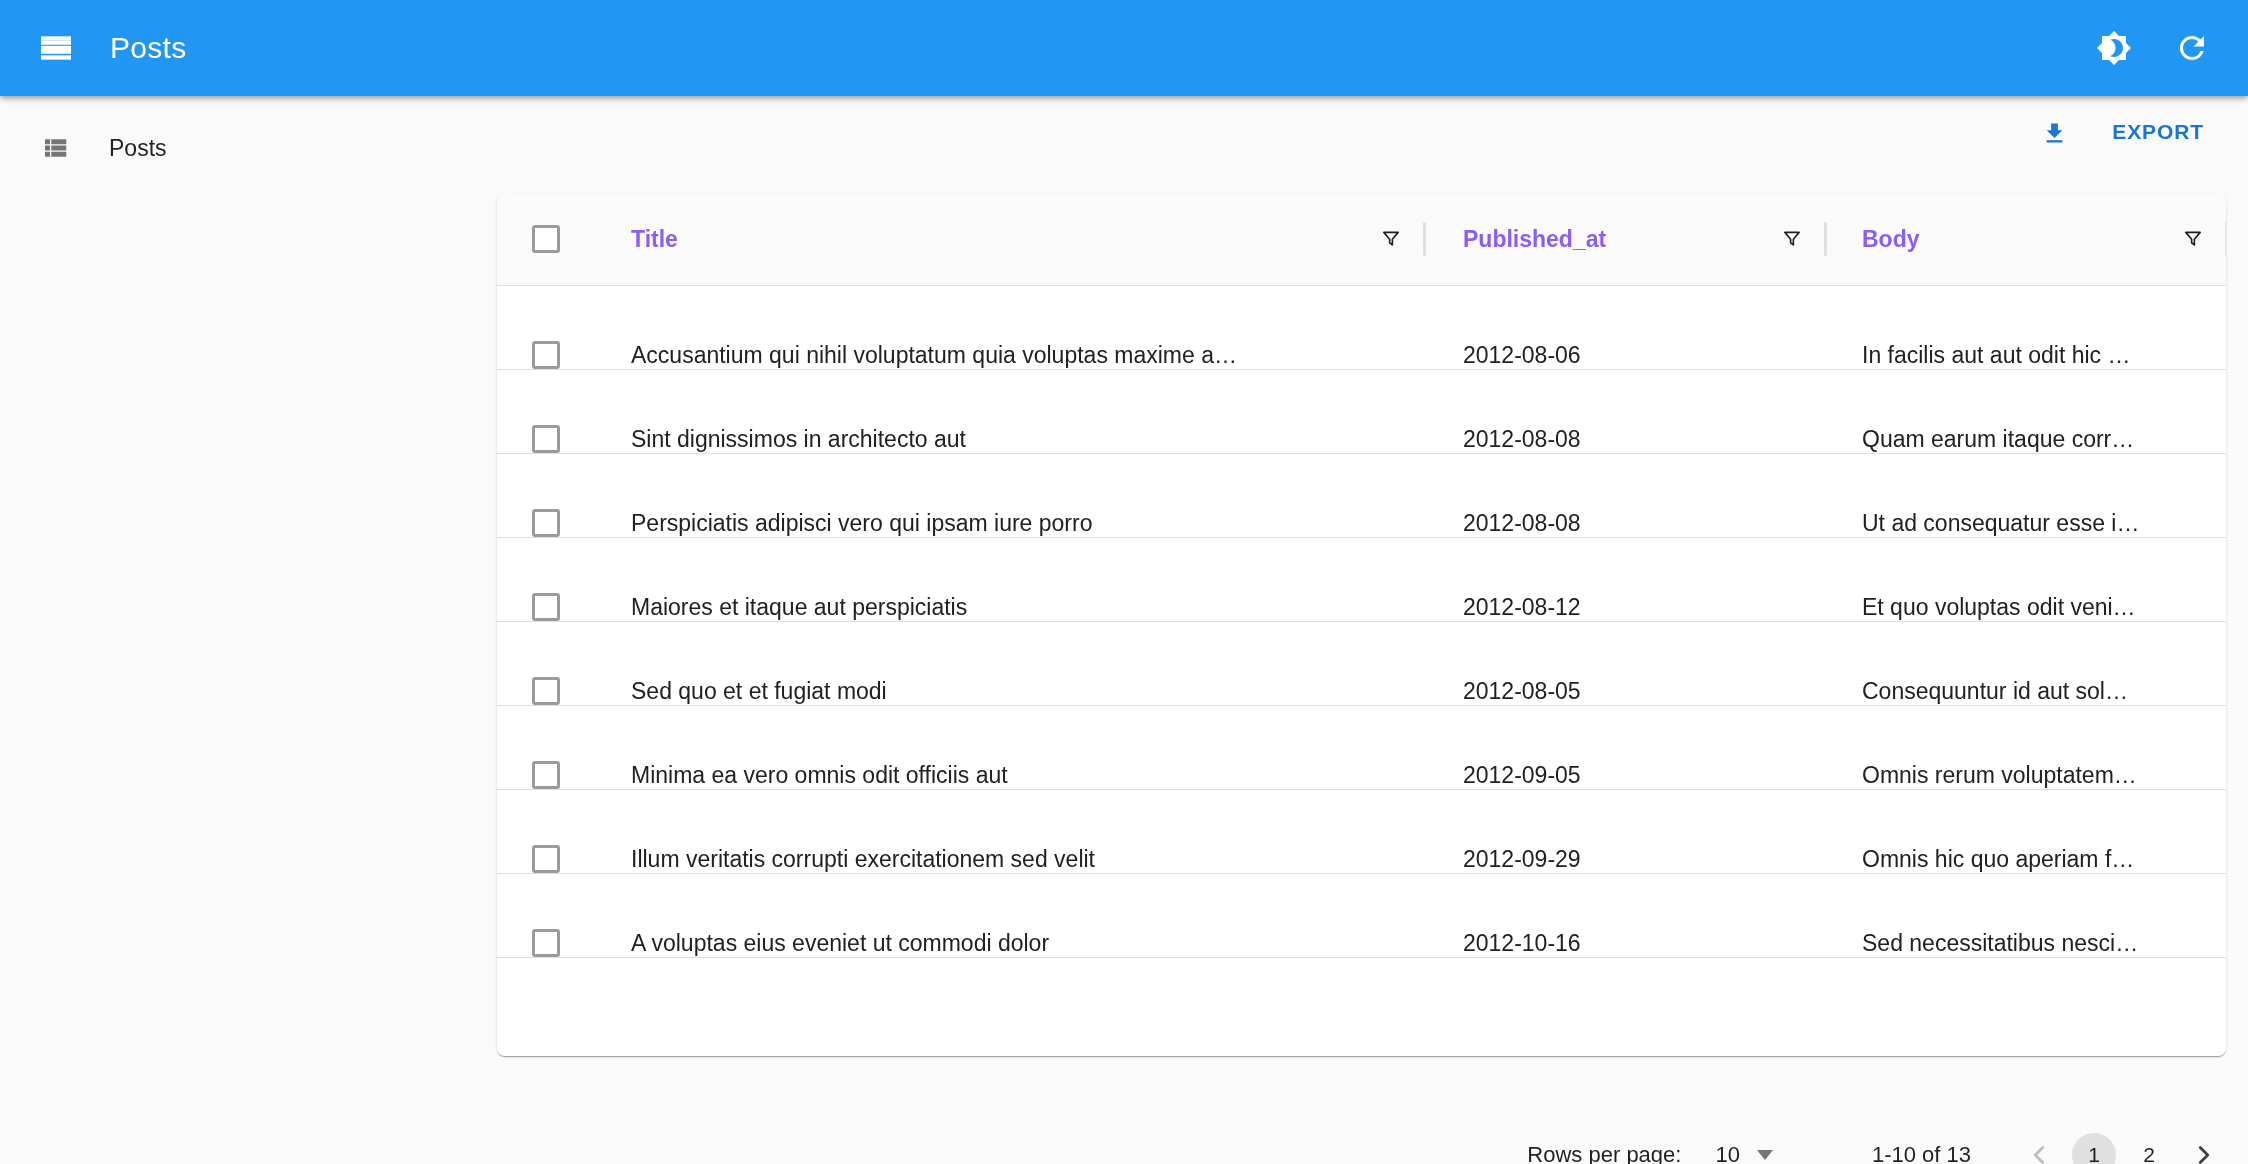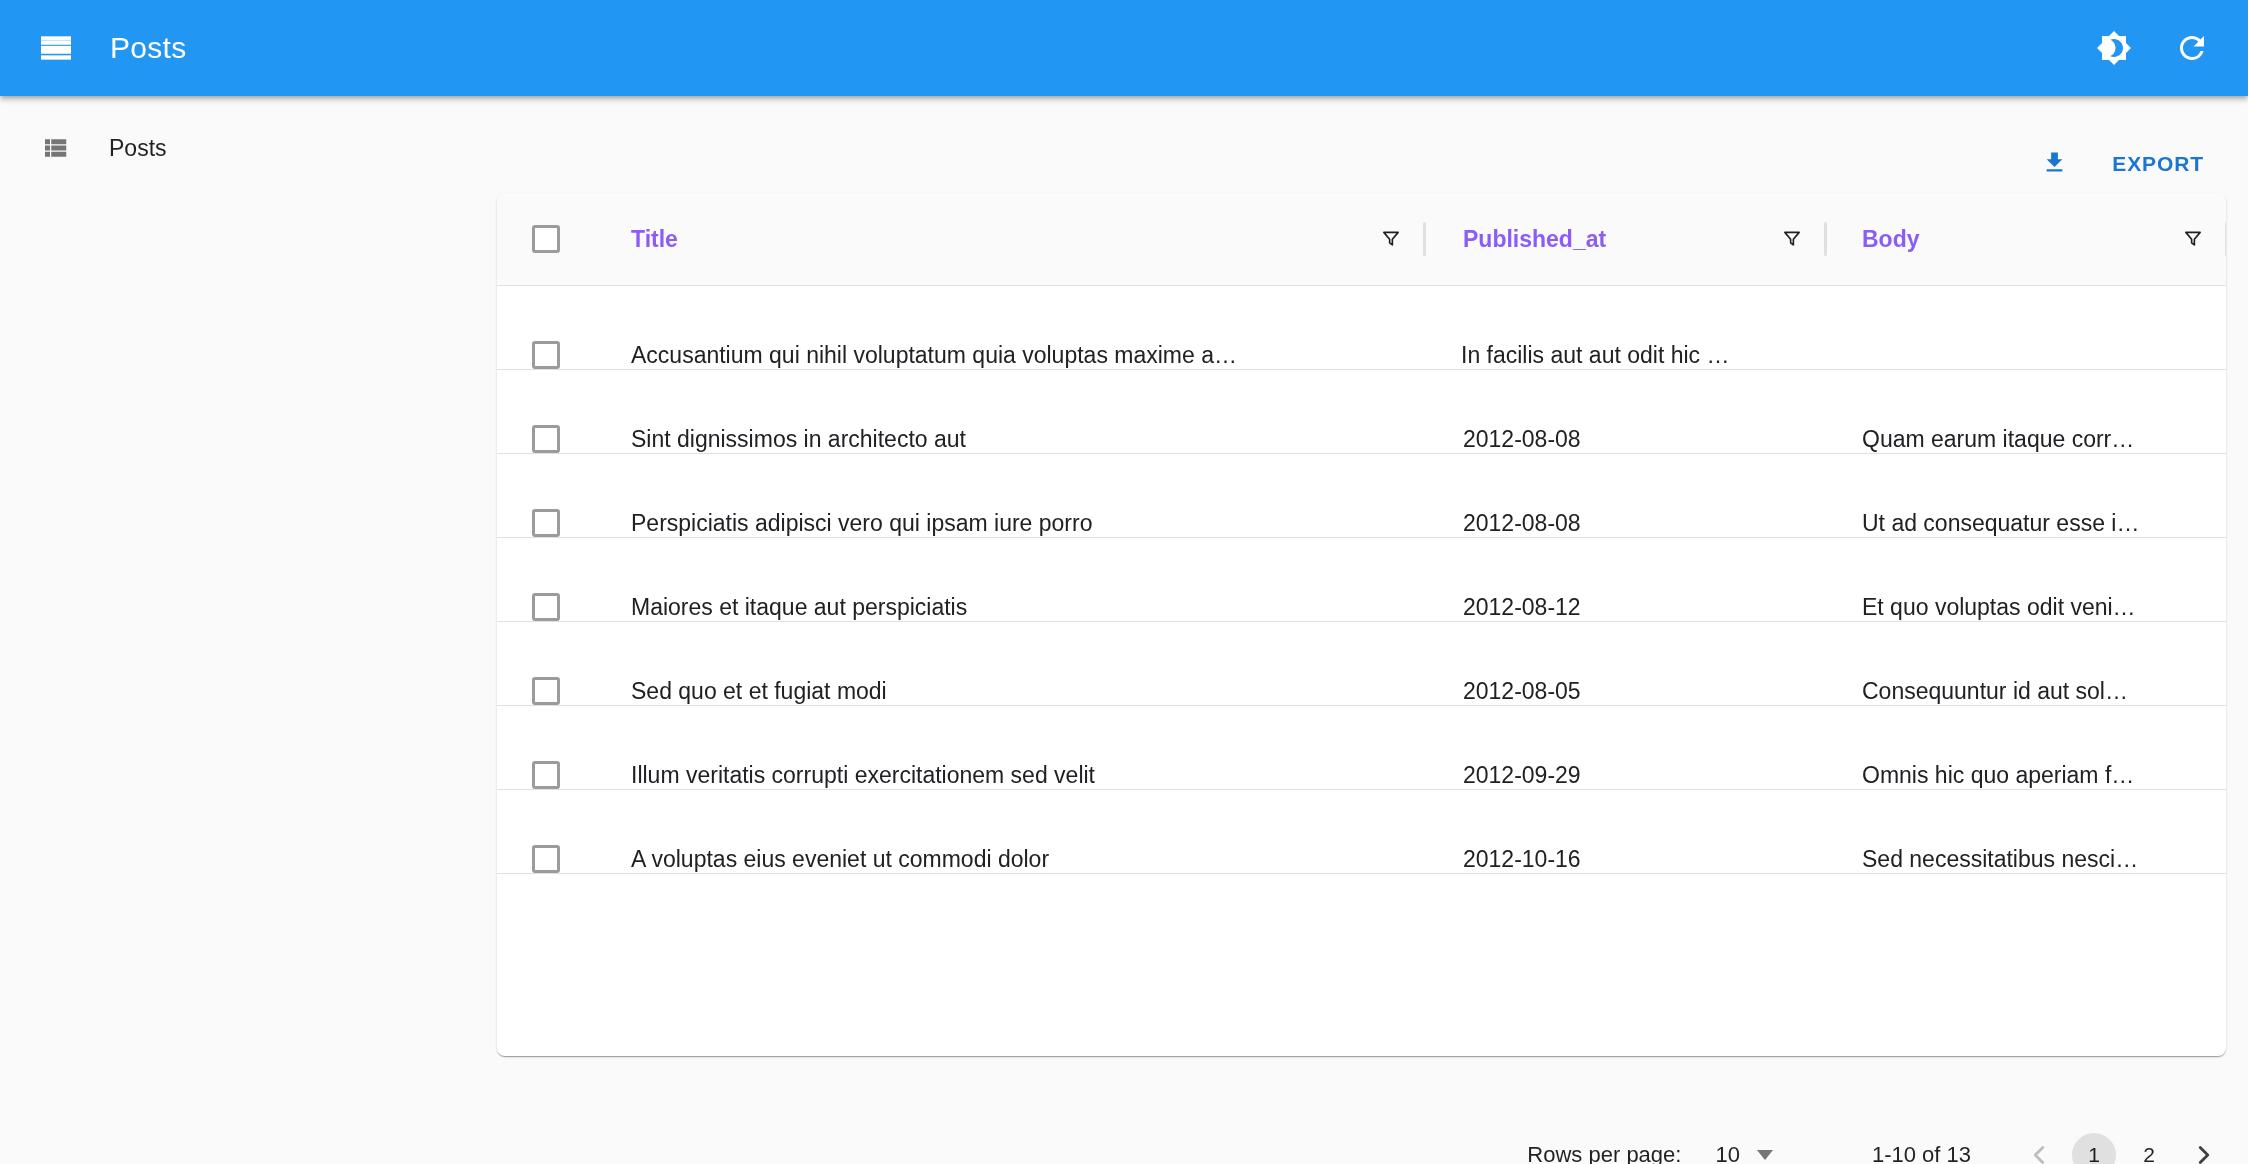--- a/index.html
+++ b/index.html
@@ -28,21 +28,21 @@
   
   .menu-item {
     position:absolute; left:24px; top:116px; height:64px;
     display:flex; align-items:center; padding:0 16px; border-radius:6px; cursor:pointer;
   }
   .menu-item .mi-icon { color:#757575; display:flex; }
   .menu-item .mi-label { font-size:23px; color:rgba(0,0,0,.87); margin-left:39px; }
 
   .export-btn {
     position:absolute; top:120px; right:36px; height:56px;
-    display:flex; align-items:flex-end; border:none; background:transparent;
+    display:flex; align-items:flex-start; border:none; background:transparent;
     color:#1976d2; cursor:pointer; padding:0 8px; border-radius:4px;gap:29px;
   }
   .export-btn .ex-label { font-size:21px; font-weight:700; letter-spacing:.9px; margin-left:15px; color:#1976d2; }
 
   
   .card {
     position:absolute; left:497px; top:193px; width:1729px; height:863px;
     background:#fff; border-radius:8px; overflow:hidden;
     box-shadow:0 2px 1px -1px rgba(0,0,0,.2),0 1px 1px 0 rgba(0,0,0,.14),0 1px 3px 0 rgba(0,0,0,.12);
   }
@@ -187,20 +187,21 @@
       </span>
       <span class="col-sep"></span>
     </div>
   </div>
 
   <div class="grid-row">
     <div class="col-check">
         <span class="checkbox"></span>
       </div>
     <div class="col-title"><span class="cell-text">Accusantium qui nihil voluptatum quia voluptas maxime a…</span></div>
+    <div class="col-date"><span class="cell-text">2012-08-06</span></div>
     <div class="col-body"><span class="cell-text">In facilis aut aut odit hic …</span></div>
   </div>
   <div class="grid-row">
     <div class="col-check">
         <span class="checkbox"></span>
       </div>
     <div class="col-title"><span class="cell-text">Sint dignissimos in architecto aut</span></div>
     <div class="col-date"><span class="cell-text">2012-08-08</span></div>
     <div class="col-body"><span class="cell-text">Quam earum itaque corr…</span></div>
   </div>
@@ -220,20 +221,28 @@
     <div class="col-date"><span class="cell-text">2012-08-12</span></div>
     <div class="col-body"><span class="cell-text">Et quo voluptas odit veni…</span></div>
   </div>
   <div class="grid-row">
     <div class="col-check">
         <span class="checkbox"></span>
       </div>
     <div class="col-title"><span class="cell-text">Sed quo et et fugiat modi</span></div>
     <div class="col-date"><span class="cell-text">2012-08-05</span></div>
     <div class="col-body"><span class="cell-text">Consequuntur id aut sol…</span></div>
+  </div>
+  <div class="grid-row">
+    <div class="col-check">
+        <span class="checkbox"></span>
+      </div>
+    <div class="col-title"><span class="cell-text">Minima ea vero omnis odit officiis aut</span></div>
+    <div class="col-date"><span class="cell-text">2012-09-05</span></div>
+    <div class="col-body"><span class="cell-text">Omnis rerum voluptatem…</span></div>
   </div>
   <div class="grid-row">
     <div class="col-check">
         <span class="checkbox"></span>
       </div>
     <div class="col-title"><span class="cell-text">Illum veritatis corrupti exercitationem sed velit</span></div>
     <div class="col-date"><span class="cell-text">2012-09-29</span></div>
     <div class="col-body"><span class="cell-text">Omnis hic quo aperiam f…</span></div>
   </div>
   <div class="grid-row">

